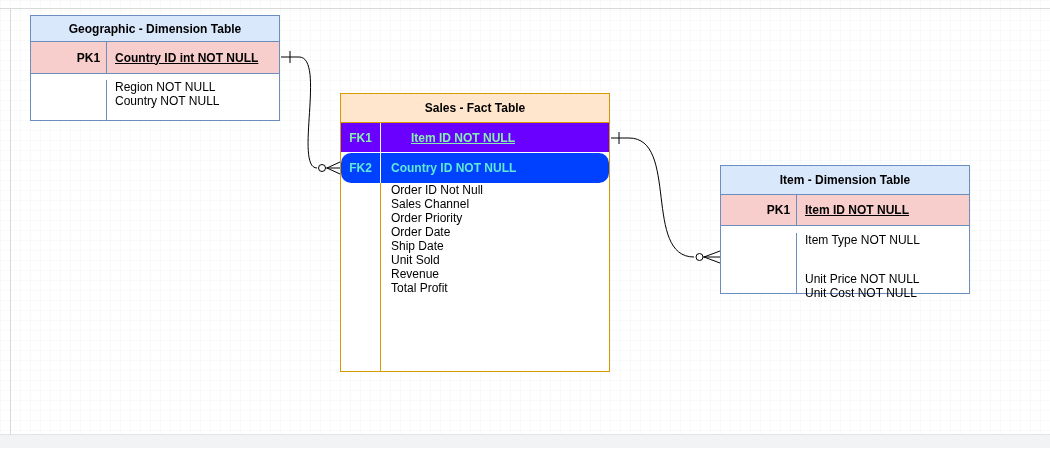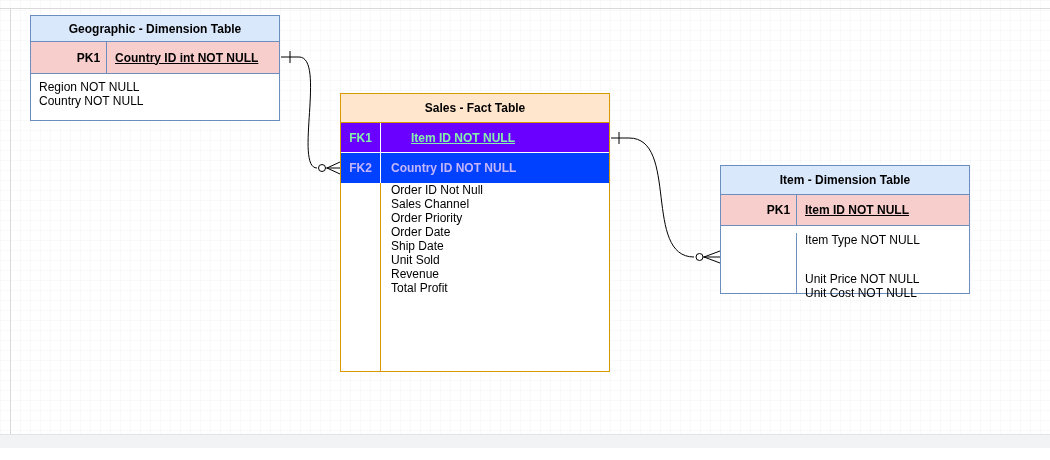--- a/index.html
+++ b/index.html
@@ -40,33 +40,33 @@
   .thead { display:flex; align-items:center; justify-content:center; font-weight:bold; }
 
   .row { display:flex; }
   .keycell { display:flex; align-items:center; justify-content:center; font-weight:bold; flex:0 0 auto; }
   .fieldcell { display:flex; align-items:center; padding-left:8px; font-weight:bold; flex:1 1 auto; }
   .underlined { text-decoration:underline; }
 
   .pk-row { background:var(--pk-bg,#f8cecc); }
 
   .fk1-row { background:var(--fk1-bg,#6a00ff); color:#86efac; border-bottom:1px solid #fff;gap:20px; }
-  .fk2-row { background:var(--fk2-bg,#0040ff); color:#c4b5fd; }
+  .fk2-row { background:var(--fk2-bg,#0040ff); color:#5eead4;border-radius:10px; }
   .fk1-row .keycell, .fk2-row .keycell { border-right:1px solid #fff; }
 
   .tbody { display:flex; }
   .fields { flex:1 1 auto; }
   .attr { line-height:14px; padding-left:8px; }
 
   
   .geo { left:30px; top:15px; width:250px; }
   .geo .thead { height:26px; }
   .geo .pk-row { height:32px; }
   .geo .keycell, .geo .keycol { width:36px; }
-  .geo .tbody { height:46px; padding-top:6px;flex-direction:column; }
+  .geo .tbody { height:46px; padding-top:6px; }
 
   
   .sales { left:340px; top:93px; width:270px; }
   .sales .thead { height:29px; }
   .sales .fk1-row, .sales .fk2-row { height:30px; }
   .sales .keycell, .sales .keycol { width:40px; }
   .sales .fieldcell { padding-left:10px; }
   .sales .tbody { height:188px; padding-top:0; }
   .sales .attr { padding-left:10px; }
 

